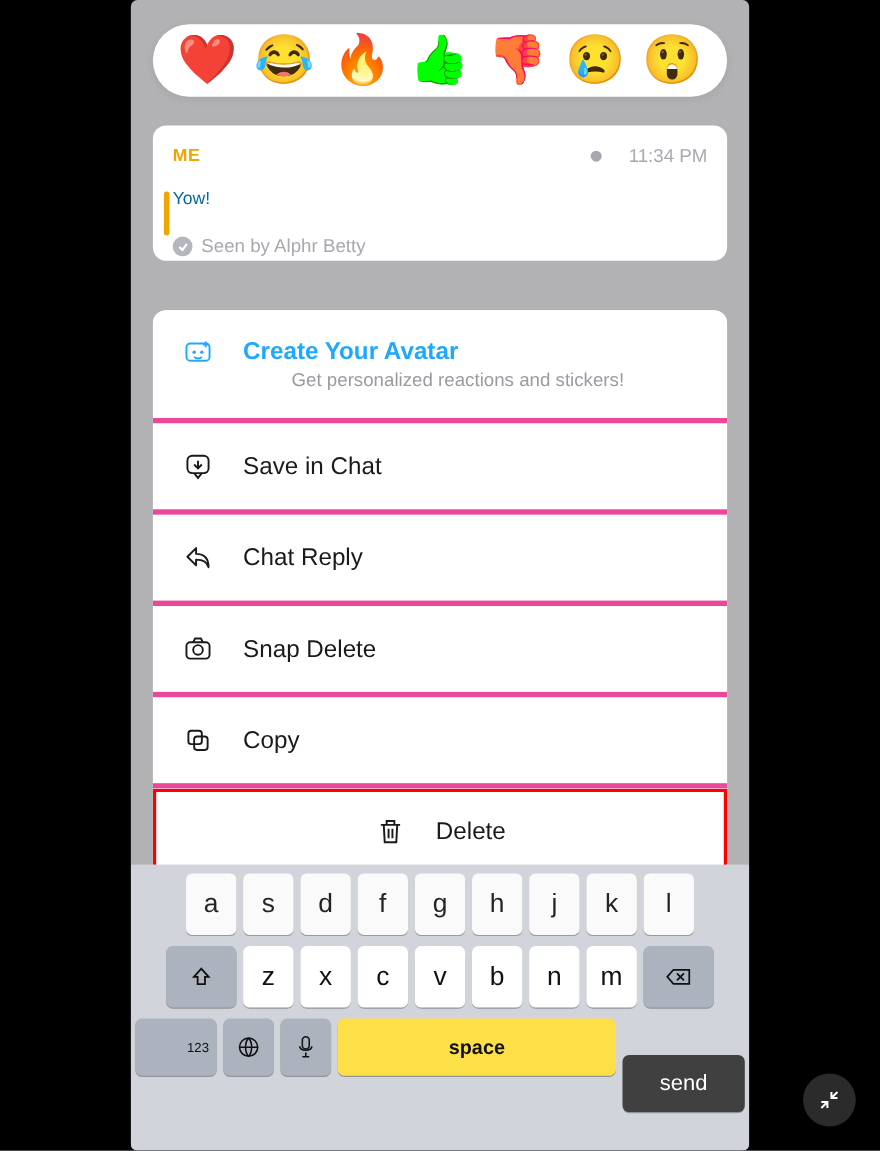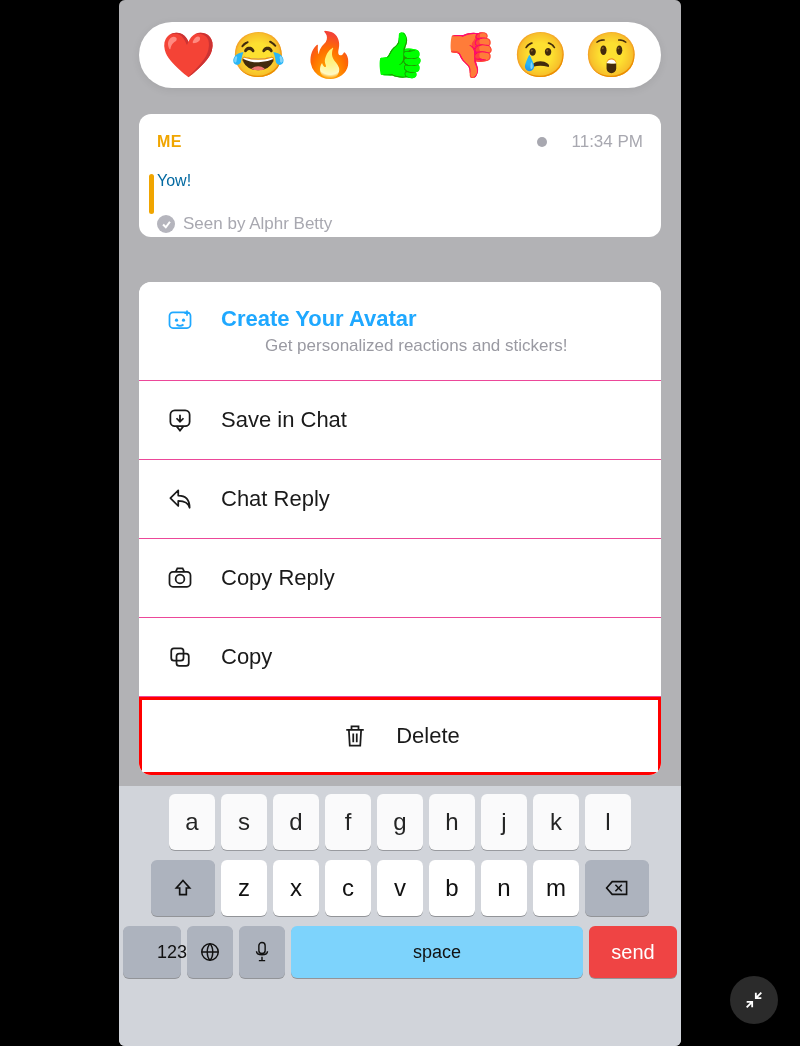--- a/index.html
+++ b/index.html
@@ -77,21 +77,21 @@
     position: absolute;
     left: 20px; right: 20px; top: 282px;
     background: #fff;
     border-radius: 12px;
     overflow: hidden;
   }
   .menu-item {
     display: flex; align-items: center; gap: 26px;
     padding: 24px 26px;
     font-size: 22px; color: #1a1a1a;
-    border-bottom: 1px solid #ec4899;
+    border-bottom: 5px solid #ec4899;
     cursor: pointer;
     position: relative;
     background: #fff;
   }
   .menu-item:last-child { border-bottom: none; justify-content: center; }
   .menu-item.highlight {
     box-shadow: inset 0 0 0 3px #f00;
   }
   .menu-icon {
     width: 30px; height: 30px; flex: 0 0 30px;
@@ -115,22 +115,22 @@
   }
   .key {
     background: #fff; border-radius: 6px;
     width: 46px; height: 56px;
     display:flex;align-items:center;justify-content:center;
     font-size: 24px; color:#111;
     box-shadow: 0 1px 0 rgba(0,0,0,0.3);
   }
   .key.fn { background:#adb3be; }
   .key.wide { width: 64px; }
-  .key.space { flex:1; background:#7dd3fc; font-size:18px; }
-  .key.send { background:#ef4444; color:#fff; width:88px; font-size:20px; }
+  .key.space { flex:1; background:#fde047; font-size:18px;font-weight:bold; }
+  .key.send { background:#404040; color:#fff; width:111px; font-size:20px;margin-top:33px; }
   .kb-row.bottom .key { height: 52px; }
   .kb-row.top { opacity: 0.9; }
   
   .collapse-btn {
     position:absolute;
     right: 22px; bottom: 22px;
     width: 48px; height: 48px; border-radius: 50%;
     background: #2b2b2b;
     display:flex;align-items:center;justify-content:center;
   }
@@ -211,21 +211,21 @@
     </div>
 
     <div class="menu-item">
       <span class="menu-icon">
         <svg viewBox="0 0 32 32">
             <rect x="4" y="9" width="24" height="17" rx="4"></rect>
             <path d="M11 9 L13 5 L19 5 L21 9"></path>
             <circle cx="16" cy="17" r="5"></circle>
           </svg>
       </span>
-      <span>Copy Reply</span>
+      <span>Snap Delete</span>
     </div>
 
     <div class="menu-item">
       <span class="menu-icon">
         <svg viewBox="0 0 32 32">
             <rect x="6" y="6" width="14" height="14" rx="3"></rect>
             <rect x="12" y="12" width="14" height="14" rx="3"></rect>
           </svg>
       </span>
       <span>Copy</span>
@@ -270,21 +270,21 @@
       <div class="key">n</div>
       <div class="key">m</div>
       <div class="key fn wide">
         <svg width="24" height="20" viewBox="0 0 30 24" fill="none" stroke="#111" stroke-width="2">
             <path d="M9 4 L27 4 L27 20 L9 20 L2 12 Z"></path>
             <path d="M13 8 L21 16 M21 8 L13 16"></path>
           </svg>
       </div>
     </div>
     <div class="kb-row bottom">
-      <div class="key fn" style="width:58px;font-size:18px;padding-left:40px;">123</div>
+      <div class="key fn" style="width:74px;font-size:12px;padding-left:40px;">123</div>
       <div class="key fn" style="width:46px;">
         <svg width="22" height="22" viewBox="0 0 24 24" fill="none" stroke="#111" stroke-width="1.6">
             <circle cx="12" cy="12" r="9"></circle>
             <path d="M3 12 L21 12 M12 3 C8 7 8 17 12 21 M12 3 C16 7 16 17 12 21"></path>
           </svg>
       </div>
       <div class="key fn" style="width:46px;">
         <svg width="18" height="22" viewBox="0 0 20 28" fill="none" stroke="#111" stroke-width="1.8">
             <rect x="6" y="2" width="8" height="14" rx="4"></rect>
             <path d="M3 13 C3 19 17 19 17 13 M10 20 L10 25 M6 25 L14 25"></path>

